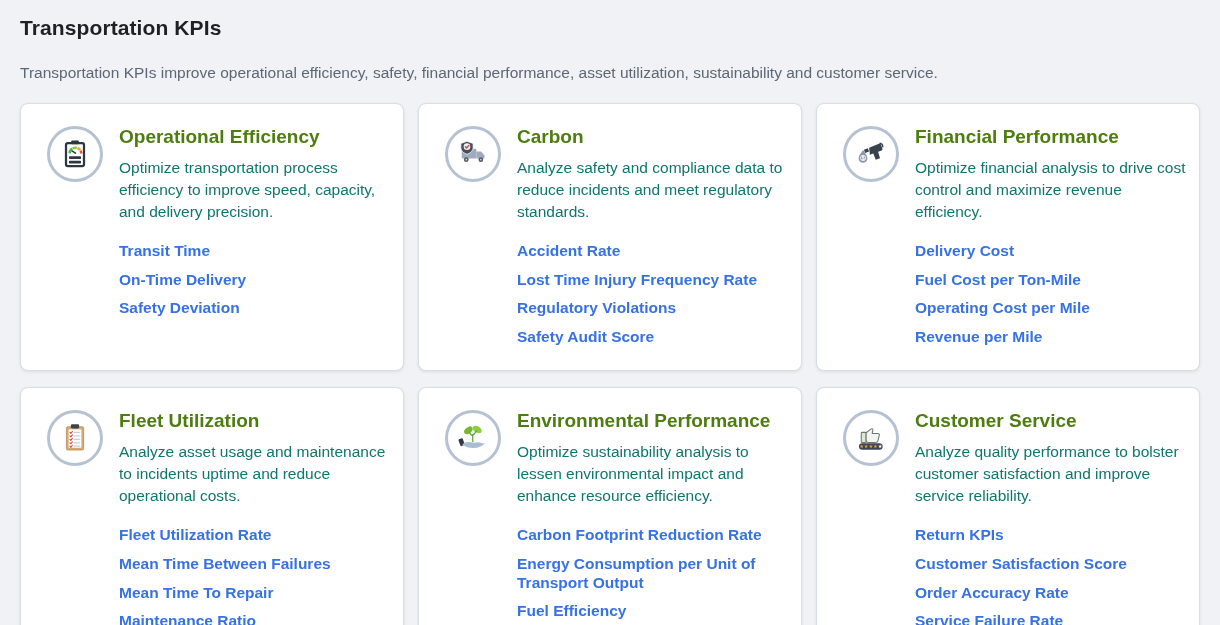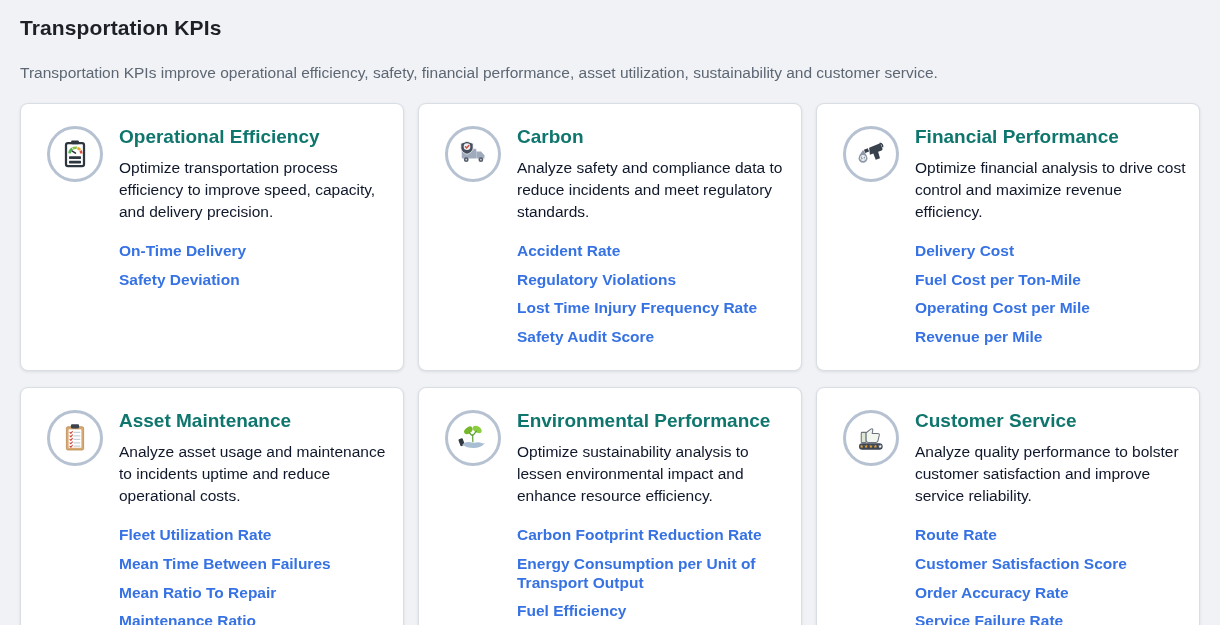--- a/index.html
+++ b/index.html
@@ -36,25 +36,25 @@
     flex: 0 0 auto;
     width: 56px; height: 56px;
     border-radius: 50%;
     border: 3px solid #b6c2d2;
     background: #fff;
     display: flex; align-items: center; justify-content: center;
     margin-top: 2px;
   }
   .card-content { flex: 1 1 auto; min-width: 0; }
   .card-title {
-    font-size: 19px; font-weight: 700; color: #0f766e;
+    font-size: 19px; font-weight: 700; color: #4d7c0f;
     margin: 2px 0 9px 0;
   }
   .card-desc {
-    font-size: 15.5px; line-height: 1.42; color: #0f172a;
+    font-size: 15.5px; line-height: 1.42; color: #0f766e;
     margin: 0 0 19px 0;
   }
   .kpi-link {
     display: block;
     font-size: 15.5px;
     font-weight: 600;
     line-height: 1.2;
     color: #3672e3;
     text-decoration: none;
     margin: 0 0 10px 0;
@@ -81,20 +81,21 @@
           <path d="M27.2 16 A 7.8 7.8 0 0 1 30.9 18.8" stroke="#f0a72d" stroke-width="3.4" fill="none"></path>
           <path d="M31.4 19.5 A 7.8 7.8 0 0 1 32.4 23.2" stroke="#e2503f" stroke-width="3.4" fill="none"></path>
           <line x1="24.6" y1="22.8" x2="20.4" y2="20.2" stroke="#2e3640" stroke-width="2.2" stroke-linecap="round"></line>
           <rect x="16" y="27" width="16" height="3.6" rx="0.8" fill="#2e3640"></rect>
           <rect x="16" y="33" width="16" height="3.6" rx="0.8" fill="#2e3640"></rect>
         </svg>
       </div>
       <div class="card-content">
         <h2 class="card-title">Operational Efficiency</h2>
         <p class="card-desc">Optimize transportation process efficiency to improve speed, capacity, and delivery precision.</p>
+        <a class="kpi-link">Transit Time</a>
         <a class="kpi-link">On-Time Delivery</a>
         <a class="kpi-link">Safety Deviation</a>
       </div>
     </div>
 
     <div class="card">
       <div class="icon-ring">
         <svg viewBox="0 0 48 48" width="36" height="36" aria-hidden="true">
           <rect x="9" y="17" width="19.5" height="13" rx="1.5" fill="#9fabbc"></rect>
           <path d="M28.5 20.5 h6.3 l4.4 5.3 V30 h-10.7 z" fill="#9fabbc"></path>
@@ -104,22 +105,22 @@
           <circle cx="34.5" cy="31.5" r="1.1" fill="#cfd6df"></circle>
           <path d="M16 7 l8.2 2.9 v5.3 c0 4.7 -3.5 7.5 -8.2 9.2 c-4.7 -1.7 -8.2 -4.5 -8.2 -9.2 v-5.3 z" fill="#454f5d" stroke="#fdfdfd" stroke-width="1.1"></path>
           <circle cx="16" cy="14.2" r="4.4" fill="#eef1f5"></circle>
           <path d="M13.9 14.3 l1.6 1.7 l2.9 -3.3" stroke="#d4493e" stroke-width="1.9" fill="none" stroke-linecap="round" stroke-linejoin="round"></path>
         </svg>
       </div>
       <div class="card-content">
         <h2 class="card-title">Carbon</h2>
         <p class="card-desc">Analyze safety and compliance data to reduce incidents and meet regulatory standards.</p>
         <a class="kpi-link">Accident Rate</a>
+        <a class="kpi-link">Lost Time Injury Frequency Rate</a>
         <a class="kpi-link">Regulatory Violations</a>
-        <a class="kpi-link">Lost Time Injury Frequency Rate</a>
         <a class="kpi-link">Safety Audit Score</a>
       </div>
     </div>
 
     <div class="card">
       <div class="icon-ring">
         <svg viewBox="0 0 48 48" width="36" height="36" aria-hidden="true">
           <path d="M35.5 9.5 q4.5 0.8 4 5.5" stroke="#39414d" stroke-width="2" fill="none"></path>
           <g fill="#39414d">
             <path d="M21.5 15.5 l13 -5.2 a2 2 0 0 1 2.6 1.1 l2.1 5.3 a2 2 0 0 1 -1.1 2.6 l-4.6 1.8 l2.5 8.6 l-5.7 2.1 l-3.2 -8.4 l-4.6 1.7 z"></path>
@@ -156,25 +157,25 @@
           <g fill="#c8cfd8">
             <rect x="21.8" y="15.7" width="9.3" height="1.7" rx="0.5"></rect>
             <rect x="21.8" y="20.3" width="9.3" height="1.7" rx="0.5"></rect>
             <rect x="21.8" y="24.9" width="9.3" height="1.7" rx="0.5"></rect>
             <rect x="21.8" y="29.5" width="9.3" height="1.7" rx="0.5"></rect>
             <rect x="21.8" y="34.1" width="9.3" height="1.7" rx="0.5"></rect>
           </g>
         </svg>
       </div>
       <div class="card-content">
-        <h2 class="card-title">Asset Maintenance</h2>
+        <h2 class="card-title">Fleet Utilization</h2>
         <p class="card-desc">Analyze asset usage and maintenance to incidents uptime and reduce operational costs.</p>
         <a class="kpi-link">Fleet Utilization Rate</a>
         <a class="kpi-link">Mean Time Between Failures</a>
-        <a class="kpi-link">Mean Ratio To Repair</a>
+        <a class="kpi-link">Mean Time To Repair</a>
         <a class="kpi-link">Maintenance Ratio</a>
       </div>
     </div>
 
     <div class="card">
       <div class="icon-ring">
         <svg viewBox="0 0 48 48" width="36" height="36" aria-hidden="true">
           <ellipse cx="17.8" cy="13.8" rx="6.4" ry="4" fill="#76b82a" transform="rotate(-38 17.8 13.8)"></ellipse>
           <ellipse cx="29.6" cy="12.6" rx="6.6" ry="4.2" fill="#8ccc3f" transform="rotate(33 29.6 12.6)"></ellipse>
           <path d="M23.8 29 q-0.3 -6 -0.1 -9.5 M23.7 21.5 q-2.6 -2 -4.6 -4.6 M23.8 20.5 q2.6 -2.6 4.8 -5.6" stroke="#5b9e34" stroke-width="1.6" fill="none" stroke-linecap="round"></path>
@@ -197,21 +198,21 @@
         <svg viewBox="0 0 48 48" width="36" height="36" aria-hidden="true">
           <rect x="11" y="16.5" width="6.5" height="13.5" rx="1" fill="#dde7d2" stroke="#6c7480" stroke-width="1.4"></rect>
           <path d="M17.5 27 V17 l6.2 -4.8 q2.3 -1.6 2.8 0.8 l-0.9 4.9 h7.2 q2.8 0 2.2 2.7 l-1.8 7.2 q-0.5 2.2 -3 2.2 h-9.7 q-3 0 -3 -3 z" fill="#f3f5ef" stroke="#6c7480" stroke-width="1.4" stroke-linejoin="round"></path>
           <rect x="8" y="31" width="31.5" height="8.6" rx="4.3" fill="#3c4654"></rect>
           <text x="24" y="37.8" font-size="6.4" text-anchor="middle" fill="#e8a23b" letter-spacing="0.4">★★★★<tspan fill="#ffffff">★</tspan></text>
         </svg>
       </div>
       <div class="card-content">
         <h2 class="card-title">Customer Service</h2>
         <p class="card-desc">Analyze quality performance to bolster customer satisfaction and improve service reliability.</p>
-        <a class="kpi-link">Route Rate</a>
+        <a class="kpi-link">Return KPIs</a>
         <a class="kpi-link">Customer Satisfaction Score</a>
         <a class="kpi-link">Order Accuracy Rate</a>
         <a class="kpi-link">Service Failure Rate</a>
       </div>
     </div>
 
   </div>
 </div>
 
 </body></html>

